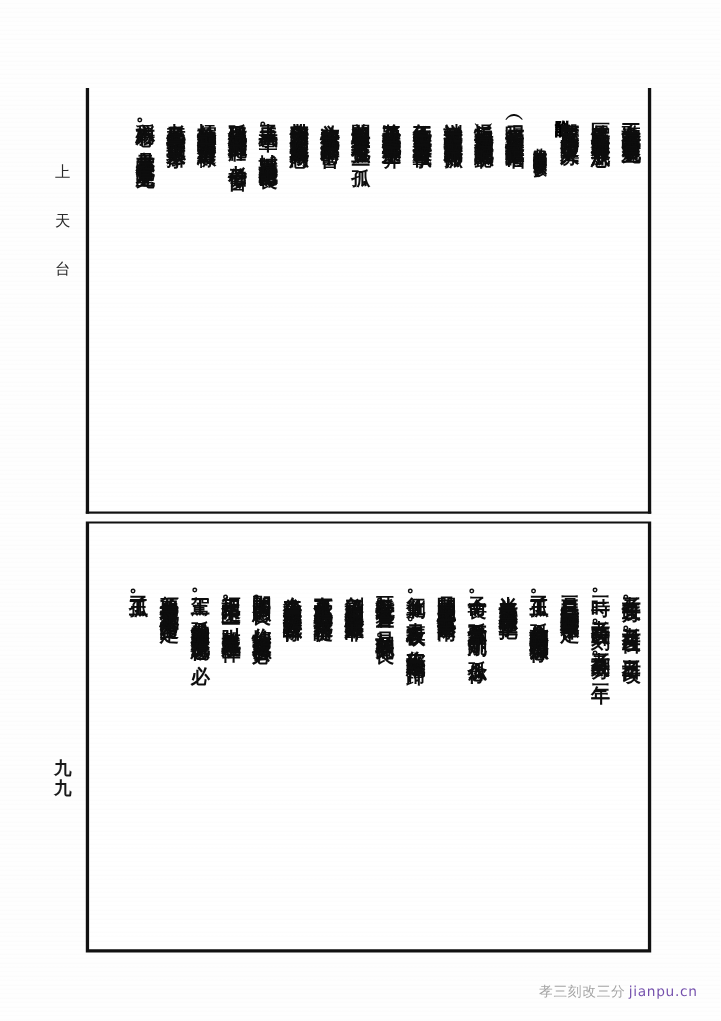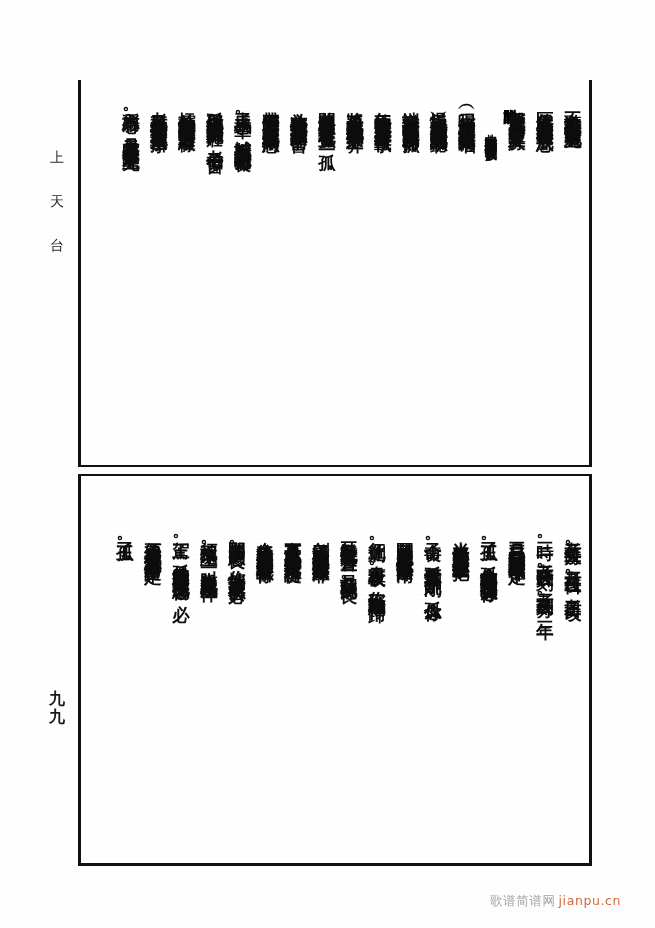--- a/index.html
+++ b/index.html
@@ -156,21 +156,21 @@
     font-size: 12.5px;
     letter-spacing: 0.6px;
     white-space: nowrap;
     opacity: 0.78;
   }
   #watermark .wm-cn {
     color: #8a8a8a;
     font-family: "DejaVu Sans", sans-serif;
   }
   #watermark .wm-url {
-    color: #c2410c;
+    color: #4c1d95;
     font-family: "DejaVu Sans", sans-serif;
     margin-left: 3px;
   }
 
   
   #paper-grain {
     position: absolute;
     inset: 0;
     pointer-events: none;
     background:
@@ -236,16 +236,16 @@
       <div class="vcol">須把王來隨上。叫一聲姚皇兄姚子匡伴</div>
       <div class="vcol">駕王。孤的愛卿你那裏休流淚免悲傷。必</div>
       <div class="vcol">須要大着胆你把寬心放一步一步隨定</div>
       <div class="vcol">了孤王。</div>
     </div>
   </div>
 
   <div id="paper-grain"></div>
 
   <div id="watermark">
-    <span class="wm-cn">歌谱简谱网</span><span class="wm-url">jianpu.cn</span>
+    <span class="wm-cn">孝三刻改三分</span><span class="wm-url">jianpu.cn</span>
   </div>
 
 </div>
 
 </body></html>

